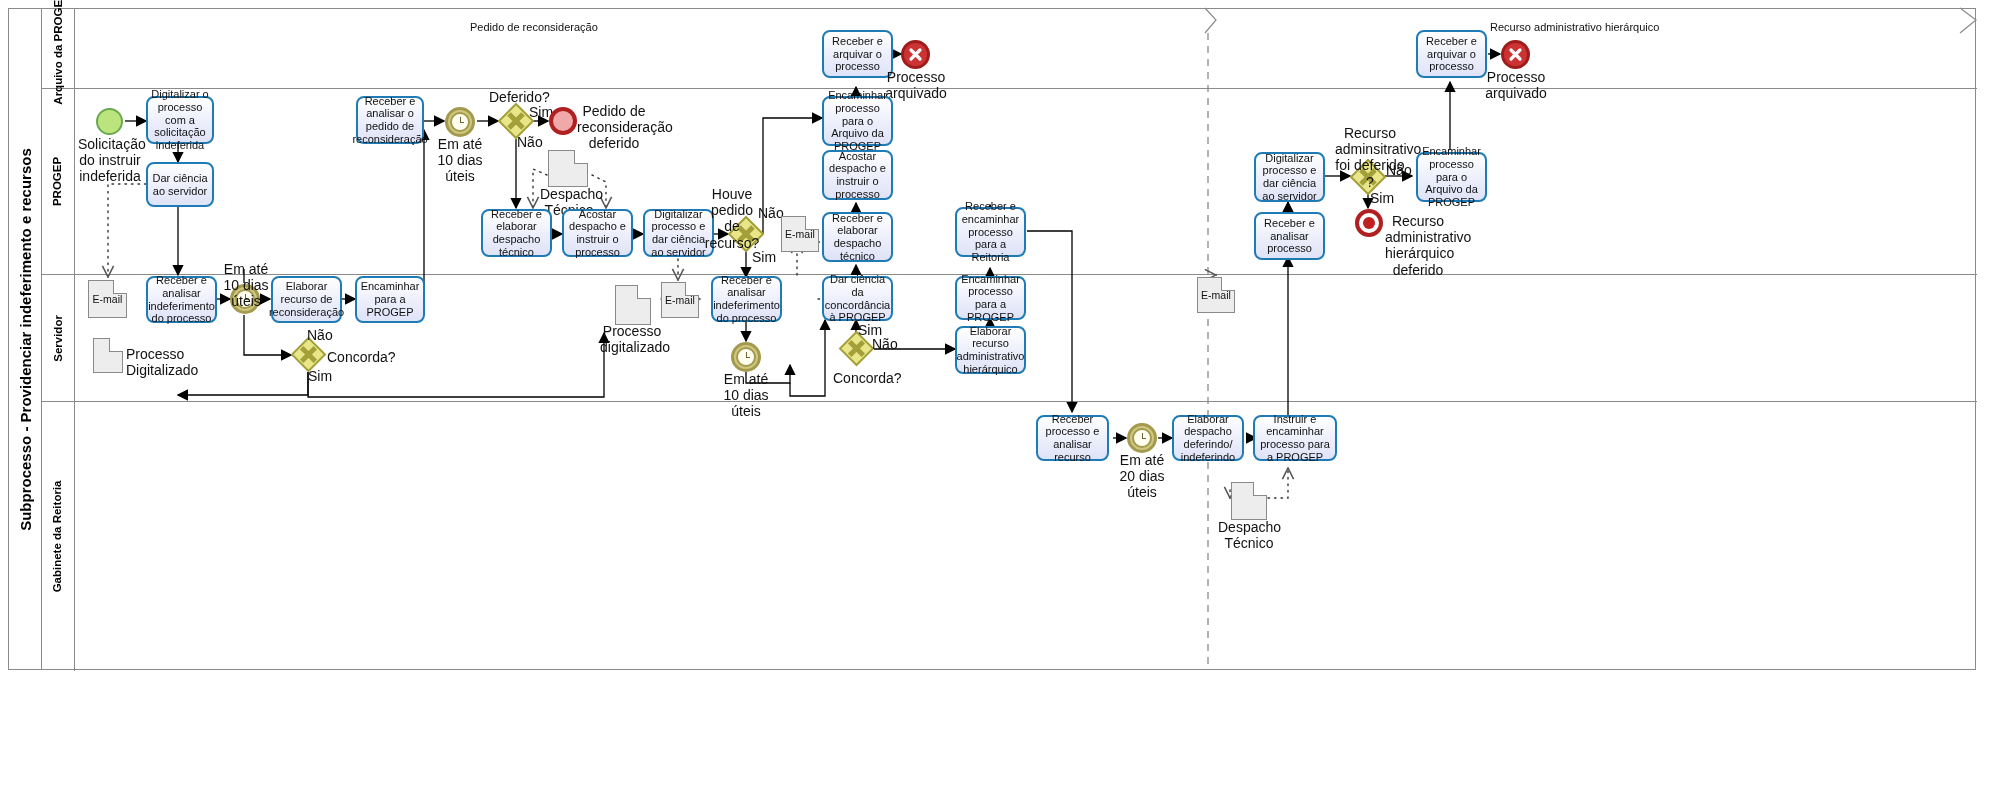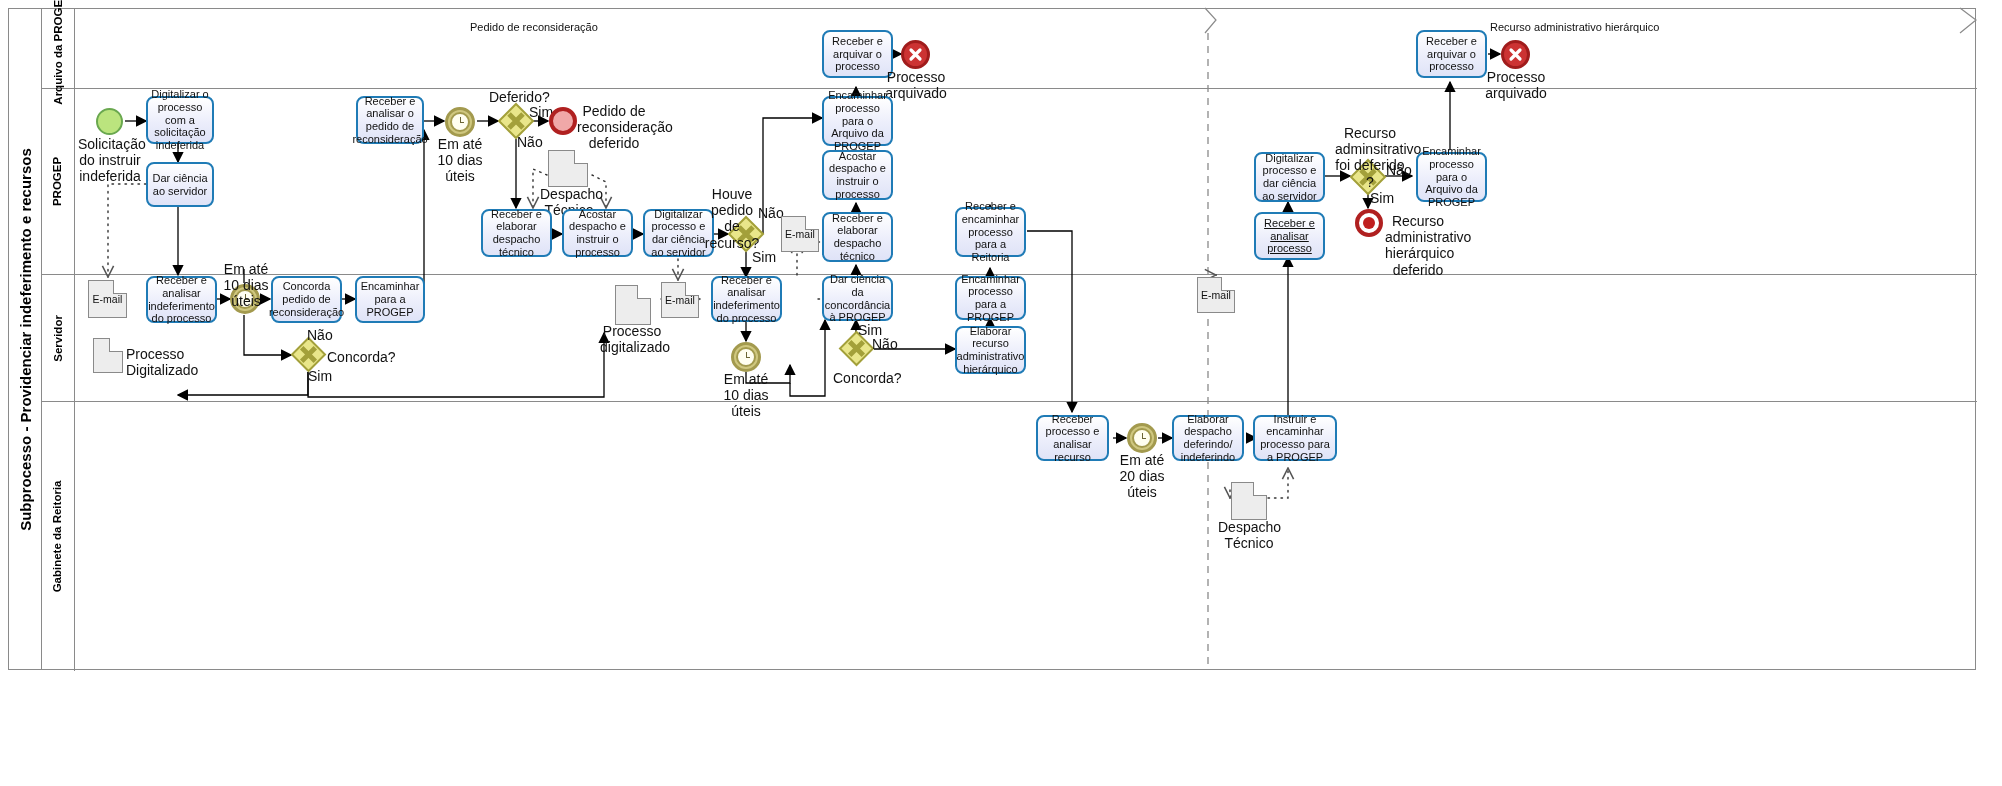--- a/index.html
+++ b/index.html
@@ -275,21 +275,21 @@
   <div class="task" style="left:822px;top:150px;width:71px;height:50px;">Acostar despacho e instruir o processo</div>
   <div class="task" style="left:822px;top:212px;width:71px;height:50px;">Receber e elaborar despacho técnico</div>
 
   <div class="task" style="left:955px;top:207px;width:71px;height:50px;">Receber e encaminhar processo para a Reitoria</div>
 
   <div class="doc" style="left:1197px;top:277px;width:38px;height:36px;">
     <span>E-mail</span>
   </div>
 
   <div class="task" style="left:1254px;top:152px;width:71px;height:50px;">Digitalizar processo e dar ciência ao servidor</div>
-  <div class="task" style="left:1254px;top:212px;width:71px;height:48px;text-decoration:underline;">Receber e analisar processo</div>
+  <div class="task" style="left:1254px;top:212px;width:71px;height:48px;">Receber e analisar processo</div>
 
   <div class="gw" style="left:1350px;top:159px;width:36px;height:36px;">
     <svg width="36" height="36" viewBox="0 0 36 36">
       <polygon points="18,1 35,18 18,35 1,18" fill="#e9e68a" stroke="#a3a03a" stroke-width="2"></polygon>
       <path d="M11 11 L25 25 M25 11 L11 25" stroke="#a3a03a" stroke-width="5"></path>
     </svg>
   </div>
   <div class="lbl" style="left:1335px;top:125px;width:70px;">Recurso adminsitrativo foi deferido ?</div>
   <div class="lbl l" style="left:1386px;top:162px;width:26px;">Não</div>
   <div class="lbl l" style="left:1370px;top:190px;width:26px;">Sim</div>
@@ -307,21 +307,21 @@
   <div class="doc" style="left:93px;top:338px;width:30px;height:35px;"></div>
   <div class="lbl l" style="left:126px;top:346px;width:60px;">Processo Digitalizado</div>
 
   <div class="task" style="left:146px;top:276px;width:71px;height:47px;">Receber e analisar indeferimento do processo</div>
 
   <div class="timer" style="left:230px;top:284px;width:30px;height:30px;">
       <i></i>
     </div>
   <div class="lbl" style="left:216px;top:261px;width:60px;">Em até 10 dias úteis</div>
 
-  <div class="task" style="left:271px;top:276px;width:71px;height:47px;">Concorda pedido de reconsideração</div>
+  <div class="task" style="left:271px;top:276px;width:71px;height:47px;">Elaborar recurso de reconsideração</div>
   <div class="task" style="left:355px;top:276px;width:70px;height:47px;">Encaminhar para a PROGEP</div>
 
   <div class="gw" style="left:291px;top:337px;width:35px;height:35px;">
     <svg width="35" height="35" viewBox="0 0 36 36">
       <polygon points="18,1 35,18 18,35 1,18" fill="#e9e68a" stroke="#a3a03a" stroke-width="2"></polygon>
       <path d="M11 11 L25 25 M25 11 L11 25" stroke="#a3a03a" stroke-width="5"></path>
     </svg>
   </div>
   <div class="lbl l" style="left:327px;top:349px;width:60px;">Concorda?</div>
   <div class="lbl l" style="left:307px;top:327px;width:26px;">Não</div>

